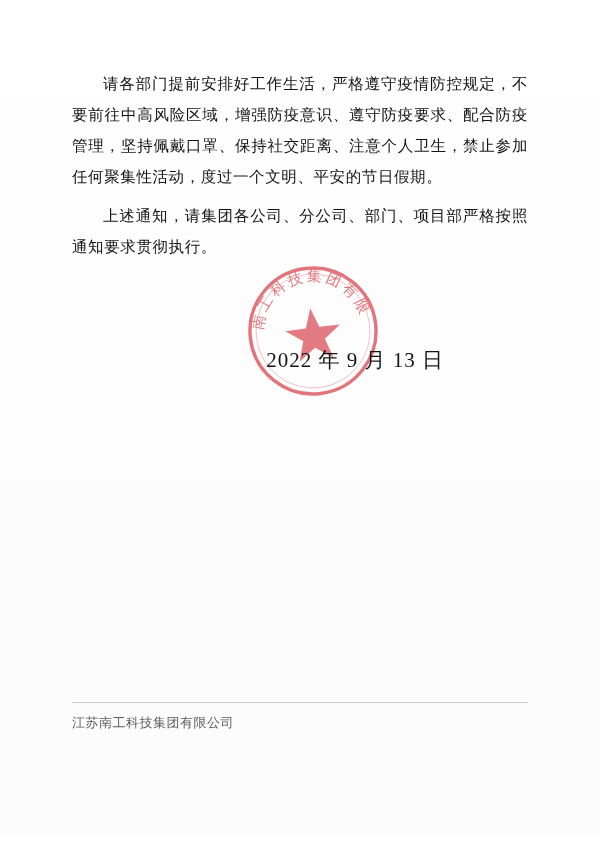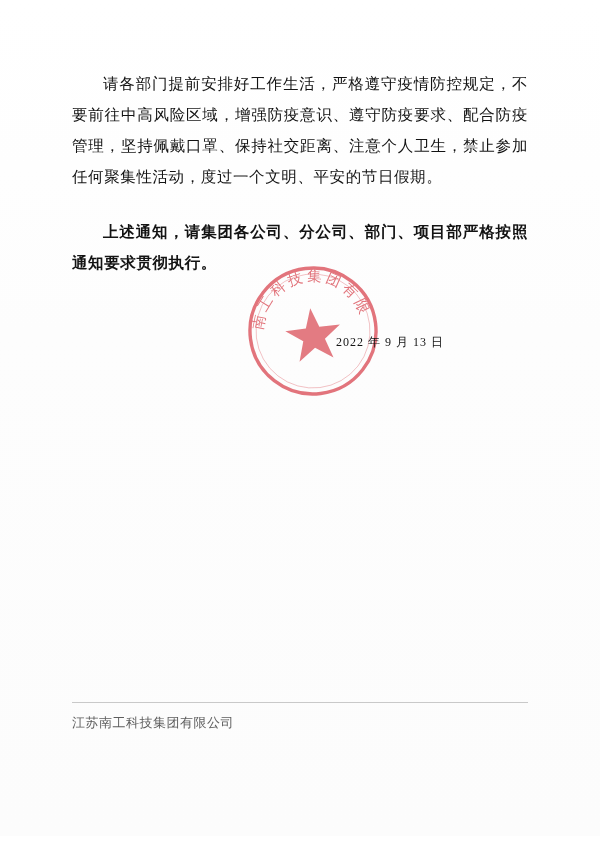--- a/index.html
+++ b/index.html
@@ -45,38 +45,37 @@
     letter-spacing: 0.6px;
     text-align: justify;
     text-justify: inter-ideograph;
     margin: 0 0 1px 0;
     text-indent: 2em;
     color: #131313;
     white-space: pre-wrap;
   }
 
   .para.second {
-    margin-top: 24px;
-    font-weight: bold;
+    margin-top: 8px;
   }
 
   
   .sign-block {
     position: absolute;
     left: 72px;
     top: 262px;
     width: 456px;
     height: 130px;
   }
 
   .date-line {
     position: absolute;
     right: 84px;
-    top: 72px;
-    font-size: 12px;
+    top: 84px;
+    font-size: 21px;
     letter-spacing: 1px;
     color: #141414;
     white-space: nowrap;
   }
 
   
   .seal {
     position: absolute;
     left: 172px;
     top: 0px;

